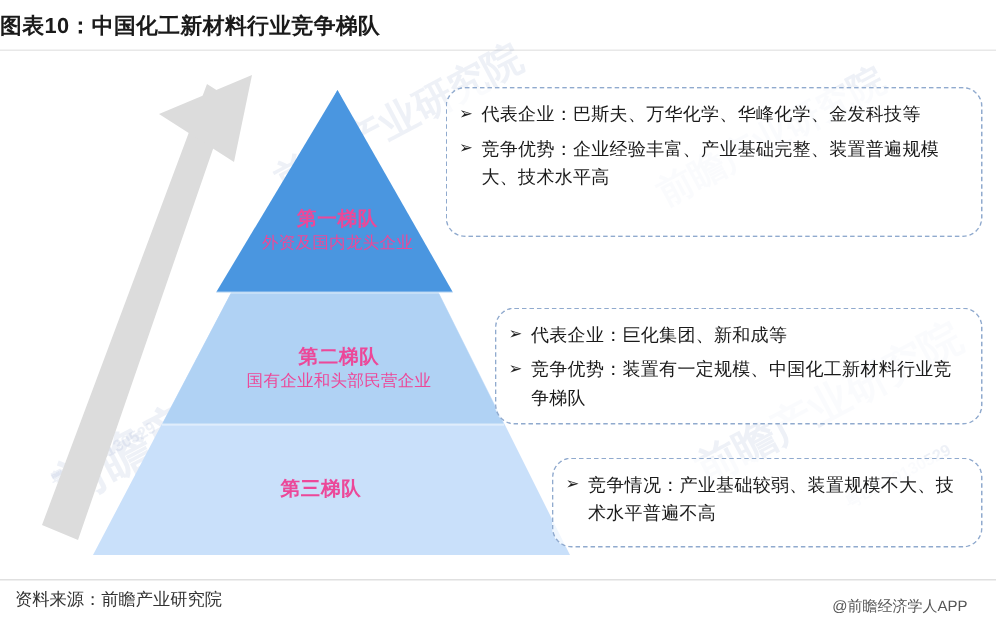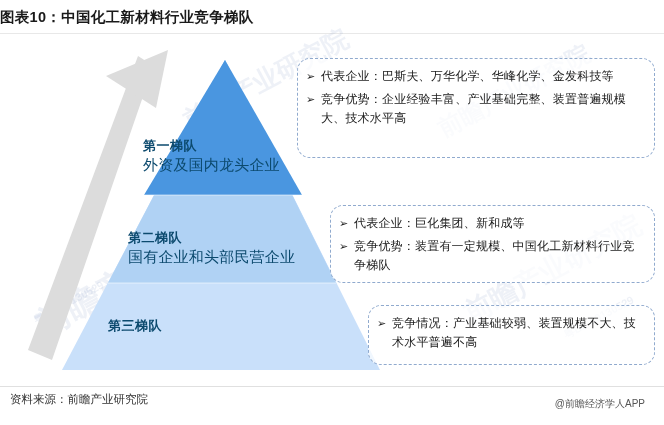--- a/index.html
+++ b/index.html
@@ -49,34 +49,34 @@
     left: 0;
     top: 38px;
     width: 420px;
     height: 345px;
   }
   .pyramid-wrap svg { display: block; }
 
   
   .tier-label {
     position: absolute;
-    text-align: left;
-    color: #0c4a6e;
+    text-align: center;
+    color: #ec4899;
     line-height: 1.25;
     pointer-events: none;
   }
   .tier-label .t-main {
     display: block;
     font-size: 13px;
     font-weight: bold;
     letter-spacing: 0.5px;
   }
   .tier-label .t-sub {
     display: block;
-    font-size: 15px;
+    font-size: 11px;
     font-weight: normal;
     margin-top: 2px;
     letter-spacing: 0.2px;
   }
   #tier1-label { left: 143px; top: 138px; width: 164px; }
   #tier2-label { left: 128px; top: 230px; width: 196px; }
   #tier3-label { left: 108px; top: 318px; width: 212px; }
 
   
   .callout {

